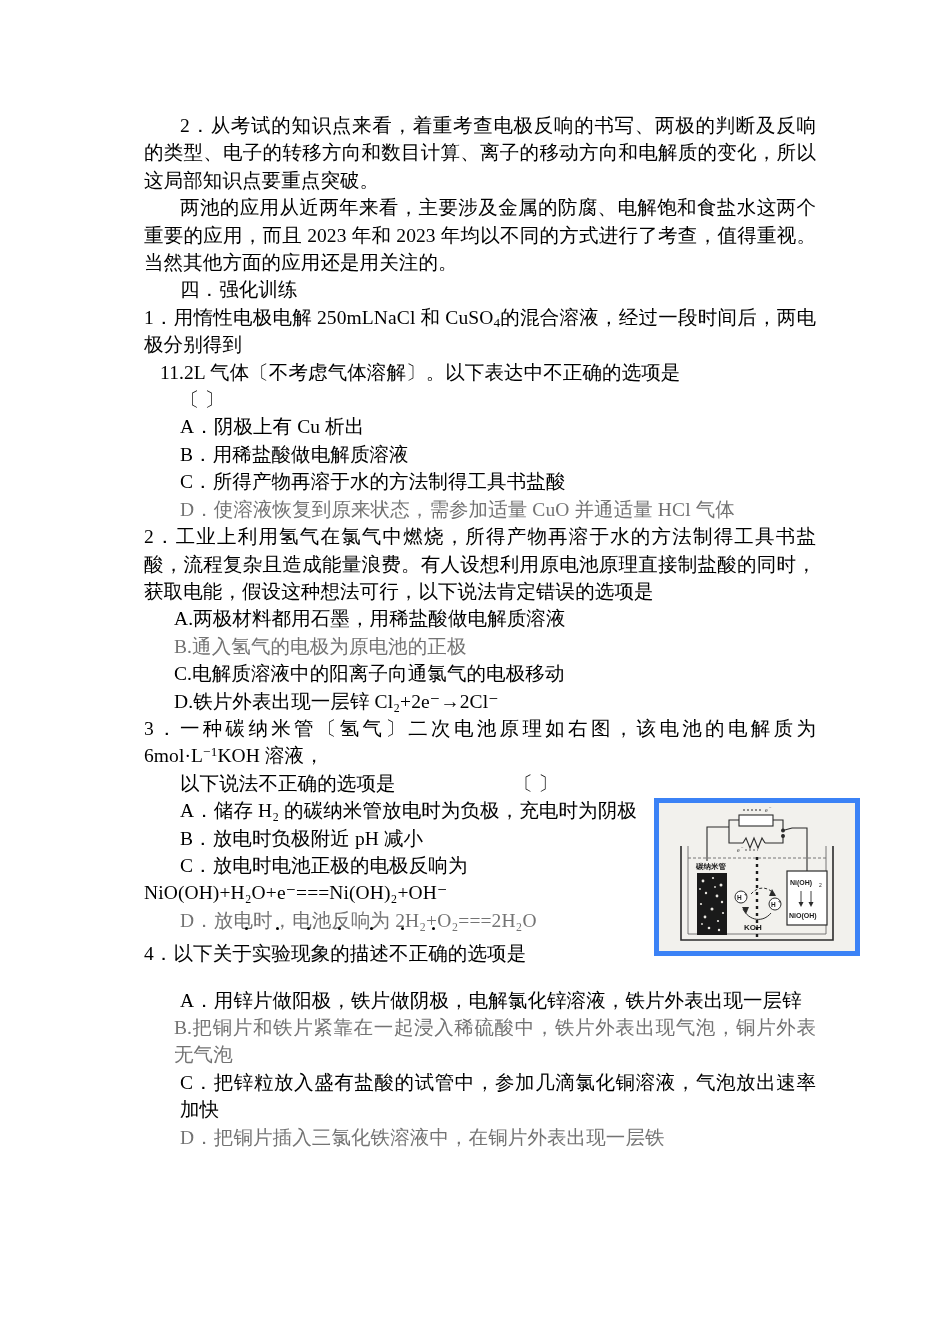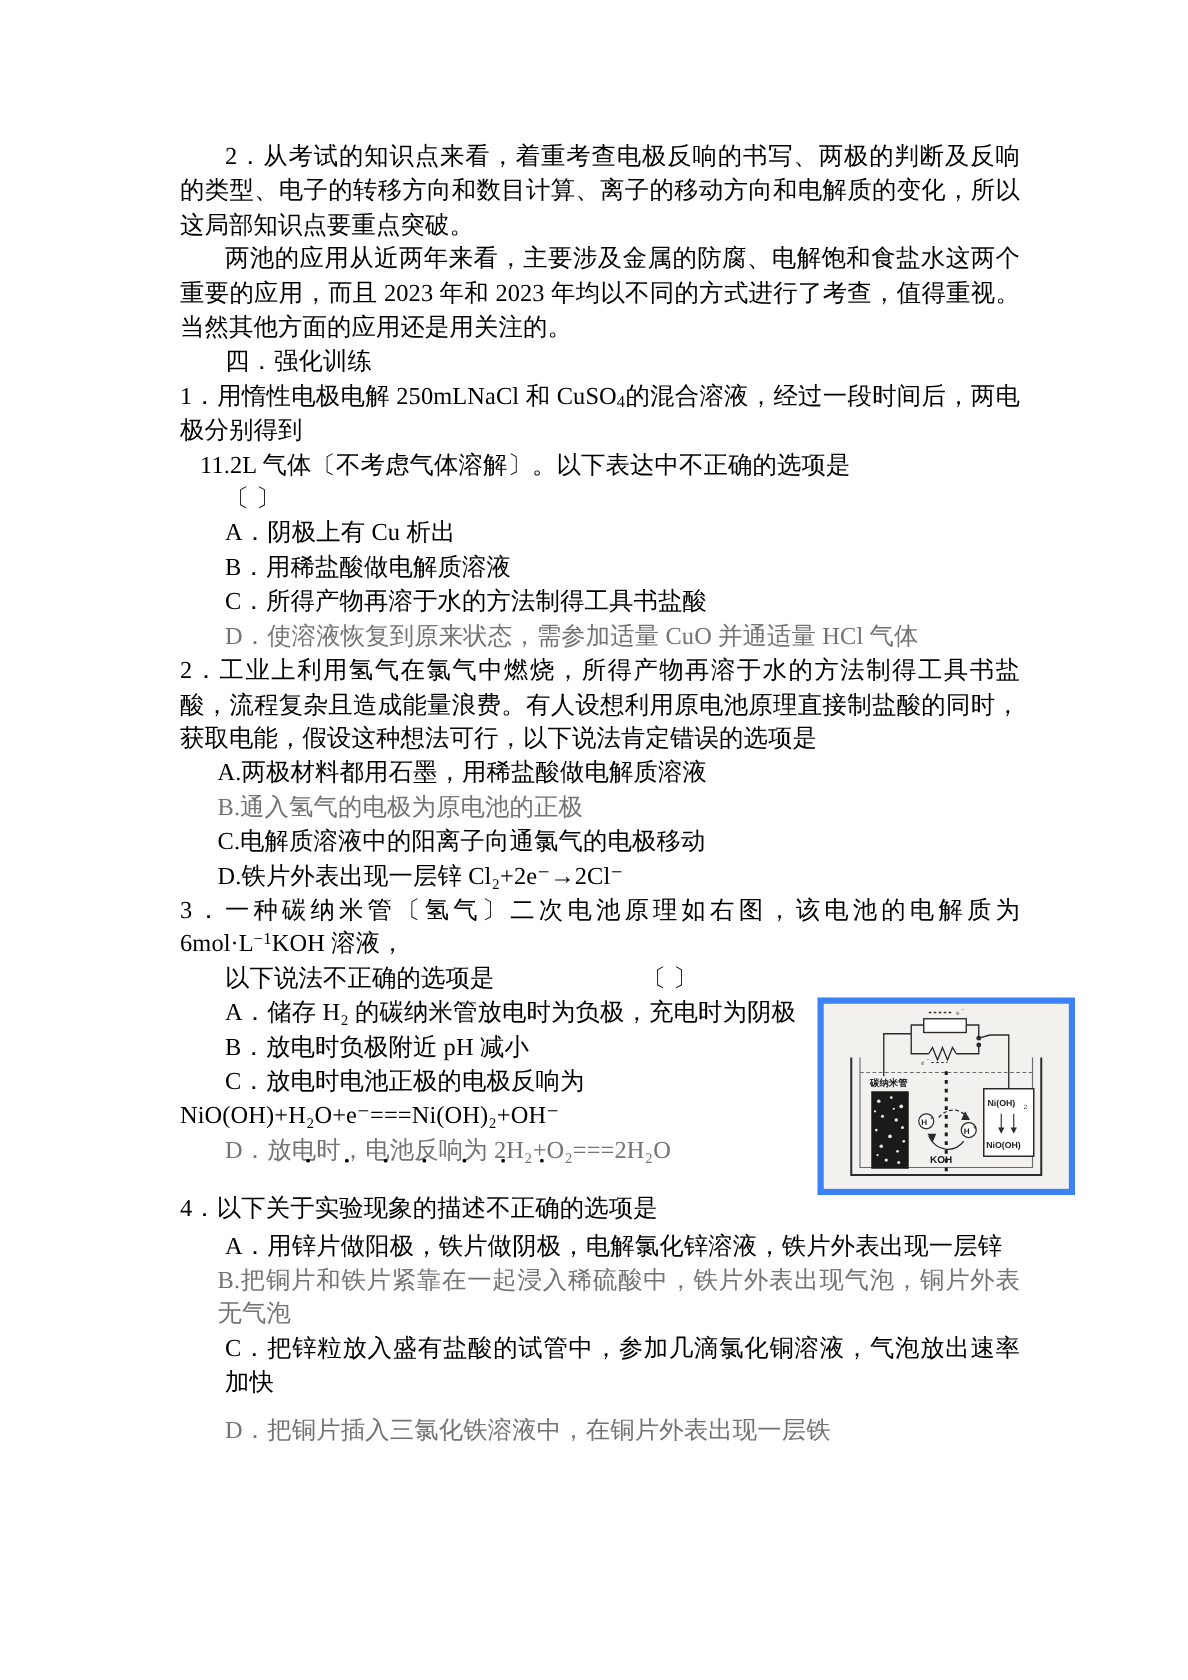--- a/index.html
+++ b/index.html
@@ -124,29 +124,29 @@
     <p class="p ind-opt" style="max-width:470px"><span>A．</span><span>储存 H₂ 的碳纳米管放电时为负极，充电时为阴极</span></p>
 
     <p class="p ind-opt" style="max-width:470px"><span>B．</span><span>放电时负极附近 pH 减小</span></p>
 
     <p class="p ind-opt" style="max-width:470px"><span>C．</span><span>放电时电池正极的电极反响为</span></p>
 
     <p class="p" style="max-width:470px">NiO(OH)+H₂O+e⁻===Ni(OH)₂+OH⁻</p>
 
     <p class="p ind-opt red" style="max-width:470px"><span>D．</span><span>放电时，电池反响为 2H₂+O₂===2H₂O</span></p>
 
-    <p class="p" style="margin-top:20px"><span>4．</span><span>以下关于实验现象的描述不正确的选项是</span></p>
-
-    <p class="p ind-opt" style="margin-top:2px"><span>A．</span><span>用锌片做阳极，铁片做阴极，电解氯化锌溶液，铁片外表出现一层锌</span></p>
+    <p class="p" style="margin-top:6px"><span>4．</span><span>以下关于实验现象的描述不正确的选项是</span></p>
+
+    <p class="p ind-opt" style="margin-top:19px"><span>A．</span><span>用锌片做阳极，铁片做阴极，电解氯化锌溶液，铁片外表出现一层锌</span></p>
 
     <p class="p ind-opt2 red"><span>B.</span><span>把铜片和铁片紧靠在一起浸入稀硫酸中，铁片外表出现气泡，铜片外表无气泡</span></p>
 
     <p class="p ind-opt"><span>C．</span><span>把锌粒放入盛有盐酸的试管中，参加几滴氯化铜溶液，气泡放出速率加快</span></p>
 
-    <p class="p ind-opt red" style="margin-top:10px"><span>D．</span><span>把铜片插入三氯化铁溶液中，在铜片外表出现一层铁</span></p>
+    <p class="p ind-opt red" style=""><span>D．</span><span>把铜片插入三氯化铁溶液中，在铜片外表出现一层铁</span></p>
 
   </div>
 
   <div class="emph-dots">
     <span></span>
     <span></span>
     <span></span>
     <span></span>
     <span></span>
     <span></span>

